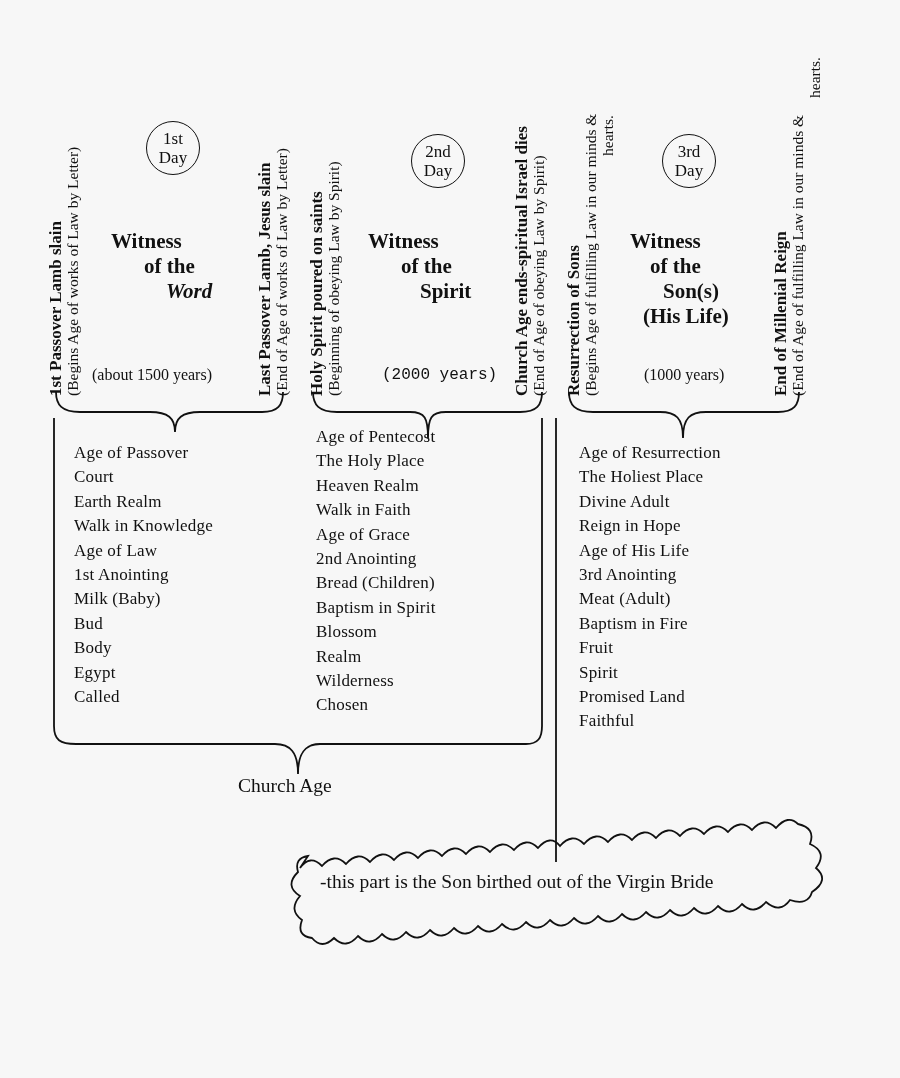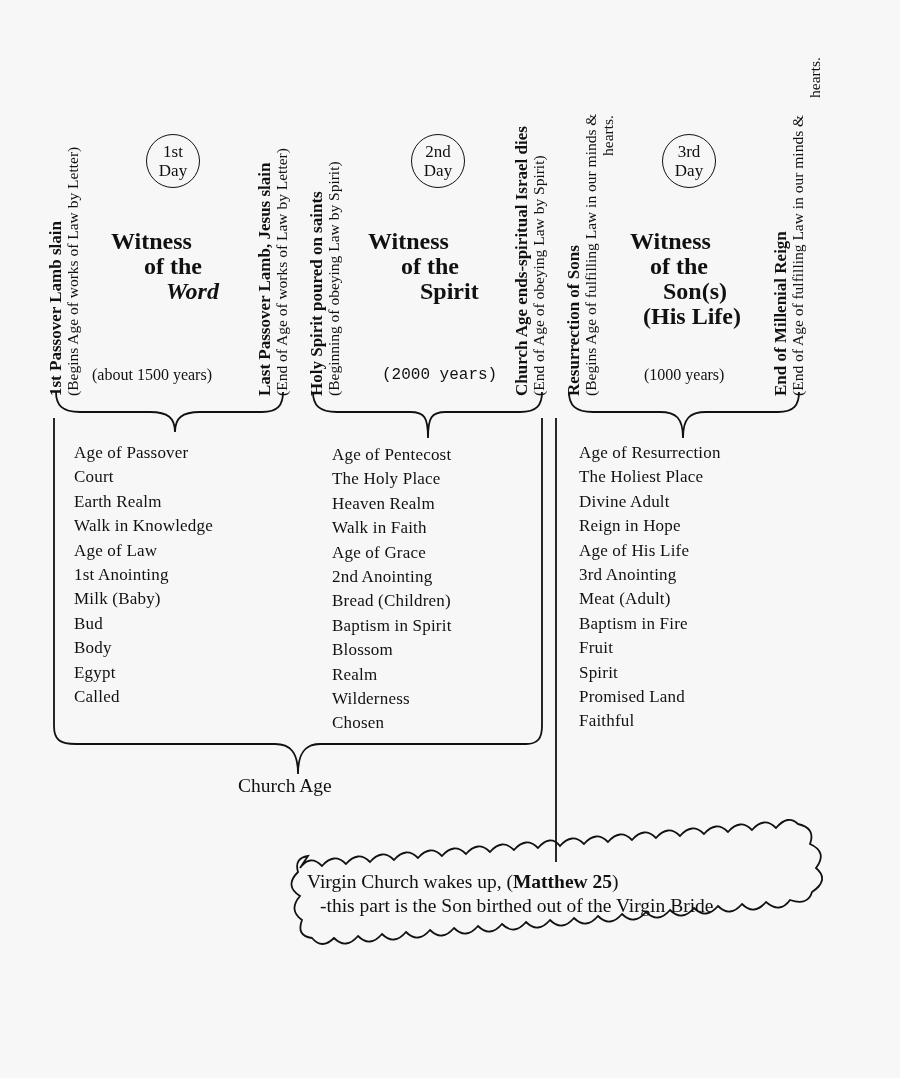--- a/index.html
+++ b/index.html
@@ -29,21 +29,21 @@
     border-radius: 50%;
     font-size: 17px;
     line-height: 19px;
     text-align: center;
     display: flex; flex-direction: column; justify-content: center; align-items: center;
     box-sizing: border-box;
   }
   .witness {
     position: absolute;
     font-weight: bold;
-    font-size: 24px;
+    font-size: 21px;
     line-height: 25px;
   }
   .witness span { display: block; white-space: nowrap; }
   .years { position: absolute; font-size: 16px; white-space: nowrap; }
   .col-list {
     position: absolute;
     font-size: 17px;
     line-height: 24.4px;
     letter-spacing: 0.2px;
   }
@@ -79,21 +79,21 @@
       q-4,14 -22,8 q-10,14 -24,2 q-12,14 -24,2 q-12,14 -24,2 q-12,14 -24,2 q-12,14 -24,2 q-12,14 -24,2 q-12,14 -24,2 q-12,14 -24,2 q-12,14 -24,2 q-12,14 -24,2 q-12,14 -24,2 q-12,14 -24,2 q-12,14 -24,2 q-12,14 -24,2 q-12,14 -24,2 q-12,14 -24,2 q-12,14 -24,2 q-12,14 -24,2 q-12,14 -24,2 q-12,12 -22,0
       q-16,-2 -10,-18 q-14,-10 -2,-24 q-16,-10 -2,-24 q-4,-14 10,-16 z"></path>
   </g>
 
 </svg>
 
 <div class="vlabel" style="left:47px; top:396px;">
   <span class="main">1st Passover Lamb slain</span>
   <span class="sub">(Begins Age of works of Law by Letter)</span>
 </div>
-<div class="day-circle" style="left:146px; top:134px;">
+<div class="day-circle" style="left:146px; top:121px;">
   <span>1st</span>
   <span>Day</span>
 </div>
 <div class="witness" style="left:111px; top:229px;">
   <span>Witness</span>
   <span style="padding-left:33px;">of the</span>
   <span style="padding-left:55px;font-style:italic;">Word</span>
 </div>
 <div class="years" style="left:92px; top:366px;">(about 1500 years)</div>
 <div class="vlabel" style="left:256px; top:396px;">
@@ -148,21 +148,21 @@
   <div>Earth Realm</div>
   <div>Walk in Knowledge</div>
   <div>Age of Law</div>
   <div>1st Anointing</div>
   <div>Milk (Baby)</div>
   <div>Bud</div>
   <div>Body</div>
   <div>Egypt</div>
   <div>Called</div>
 </div>
-<div class="col-list" style="left:316px; top:443px;margin-left:16px;">
+<div class="col-list" style="left:316px; top:425px;">
   <div>Age of Pentecost</div>
   <div>The Holy Place</div>
   <div>Heaven Realm</div>
   <div>Walk in Faith</div>
   <div>Age of Grace</div>
   <div>2nd Anointing</div>
   <div>Bread (Children)</div>
   <div>Baptism in Spirit</div>
   <div>Blossom</div>
   <div>Realm</div>
@@ -180,15 +180,14 @@
   <div>Baptism in Fire</div>
   <div>Fruit</div>
   <div>Spirit</div>
   <div>Promised Land</div>
   <div>Faithful</div>
 </div>
 
 <div class="church-age" style="left:238px; top:775px;">Church Age</div>
 
 <div class="cloud-text" style="left:307px; top:870px;">
-  <div><span>Virgin Church wakes up, (</span><b>Matthew 25</b><span>)</span></div>
   <div style="padding-left:13px;">-this part is the Son birthed out of the Virgin Bride</div>
 </div>
 
 </body></html>

